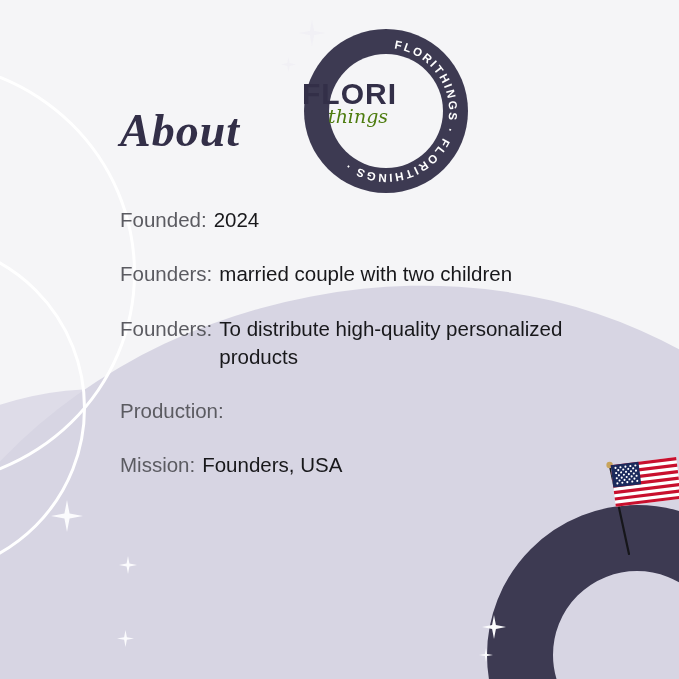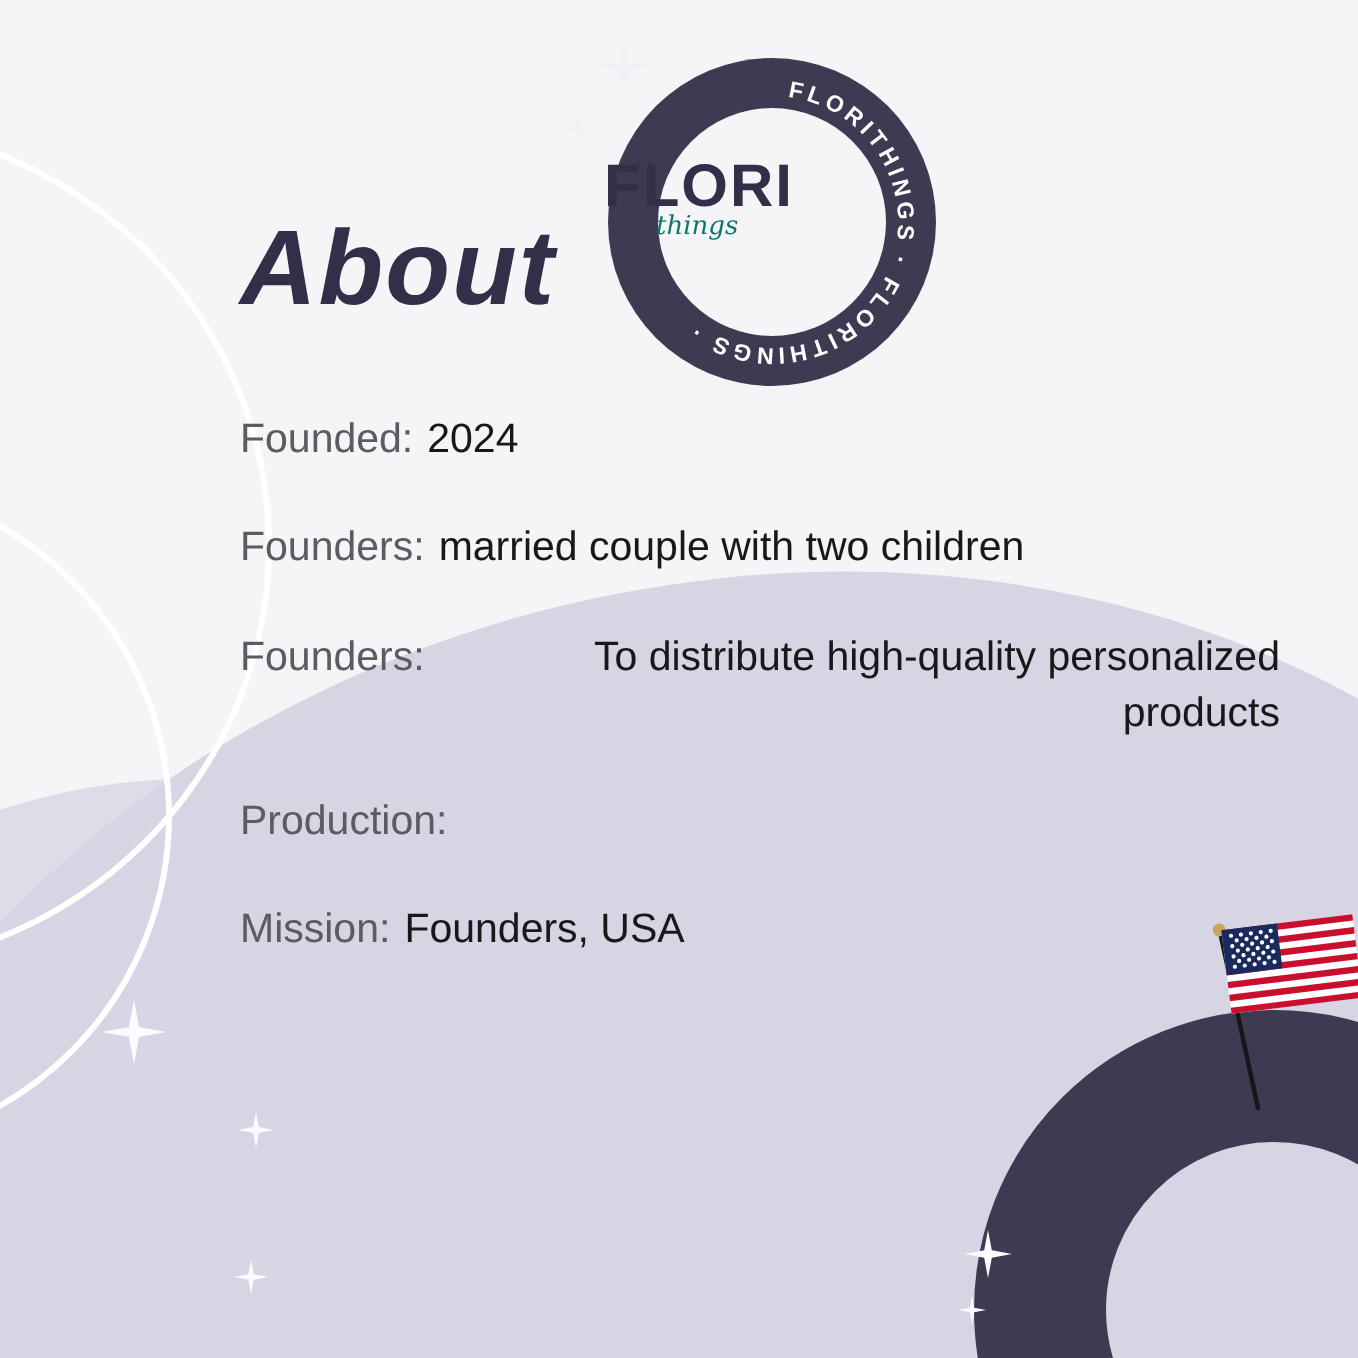--- a/index.html
+++ b/index.html
@@ -118,34 +118,34 @@
     font-family: "Liberation Sans", sans-serif;
     font-size: 30px;
     font-weight: 700;
     letter-spacing: 1px;
     color: #332f48;
     line-height: 1;
   }
   .logo-things {
     font-family: "DejaVu Serif", serif;
     font-style: italic;
-    font-size: 13px;
-    color: #0f766e;
+    font-size: 19px;
+    color: #4d7c0f;
     line-height: 1;
     margin-top: -2px;
     margin-left: 26px;
   }
 
   
   #about-title {
     position: absolute;
     left: 120px;
     top: 108px;
-    font-family: Liberation Sans, sans-serif;
-    font-size: 53px;
+    font-family: Liberation Serif, serif;
+    font-size: 46px;
     font-weight: 700;
     font-style: italic;
     color: #332f48;
     letter-spacing: 1px;
     line-height: 1;
   }
 
   
   #info {
     position: absolute;
@@ -162,21 +162,20 @@
   }
   .info-label {
     color: #5b5b61;
     font-weight: 400;
     white-space: nowrap;
     margin-right: 7px;
   }
   .info-value {
     color: #18181b;
     font-weight: 400;
-    text-align: right;
   }
 
   
   #flag {
     position: absolute;
     left: 596px;
     top: 450px;
     width: 84px;
     height: 105px;
   }

